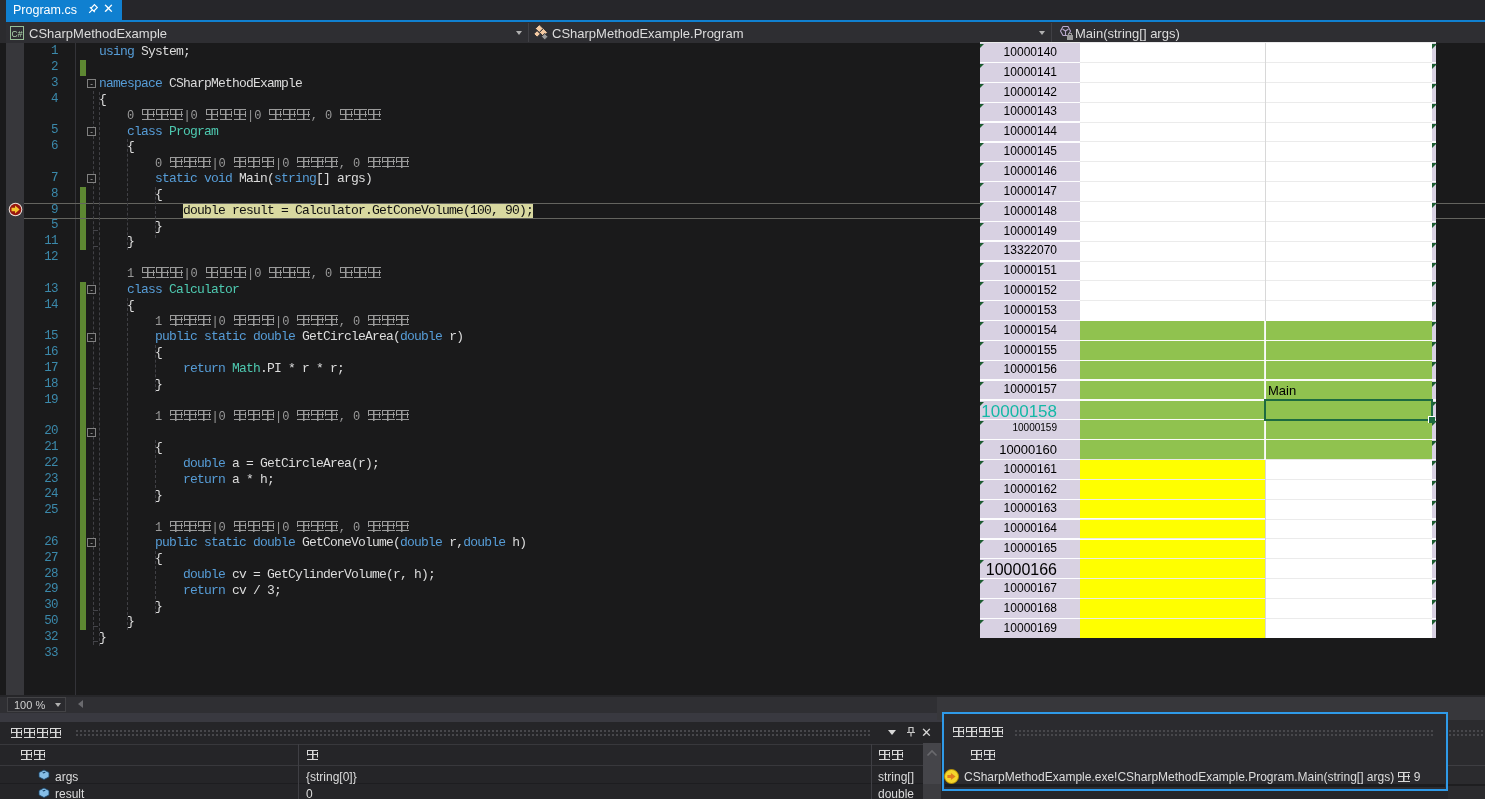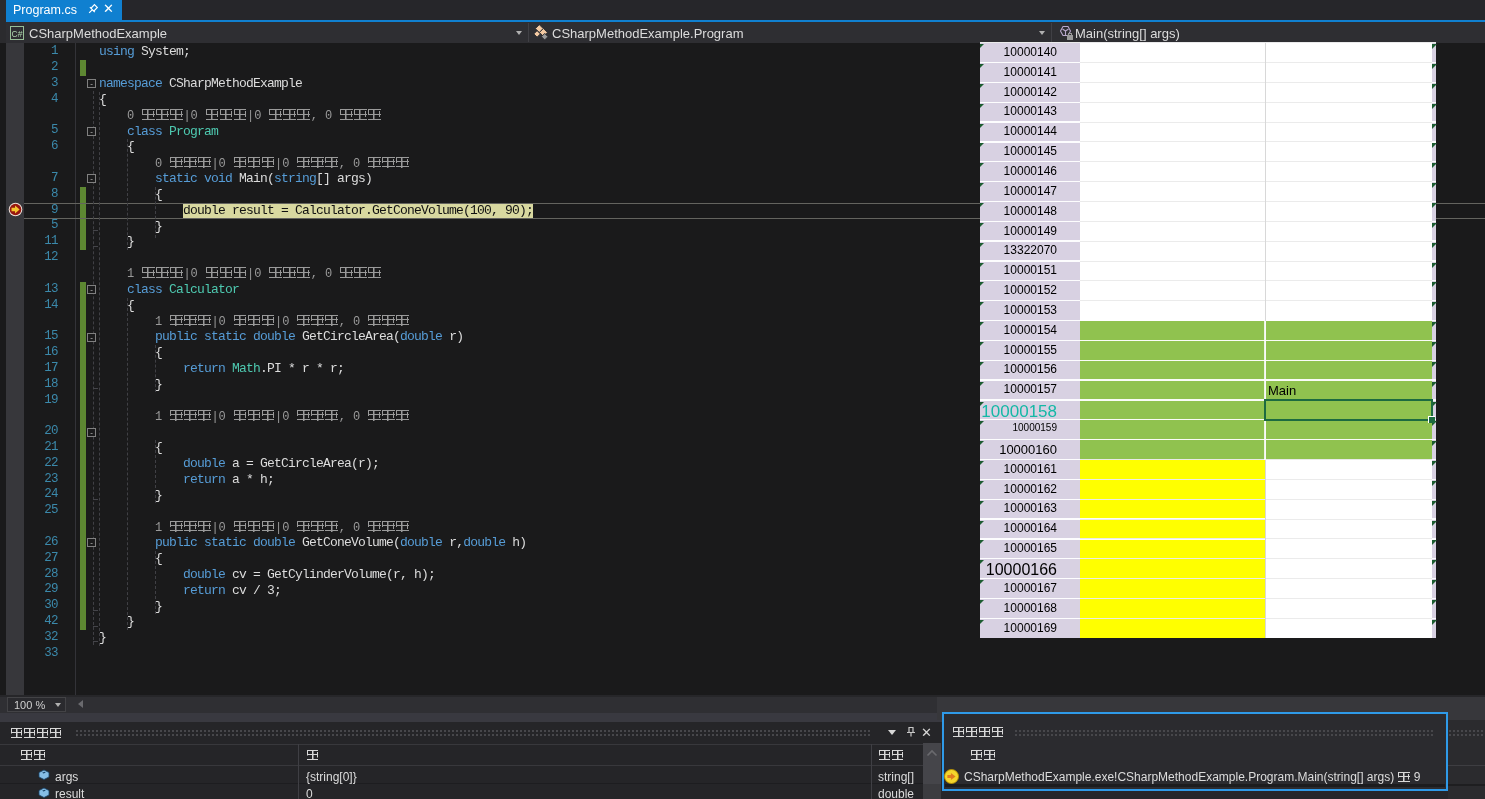--- a/index.html
+++ b/index.html
@@ -109,21 +109,21 @@
 <div class="lnum" style="left:28px;top:439.9px">21</div>
 <div class="lnum" style="left:28px;top:455.8px">22</div>
 <div class="lnum" style="left:28px;top:471.6px">23</div>
 <div class="lnum" style="left:28px;top:487.4px">24</div>
 <div class="lnum" style="left:28px;top:503.3px">25</div>
 <div class="lnum" style="left:28px;top:534.9px">26</div>
 <div class="lnum" style="left:28px;top:550.8px">27</div>
 <div class="lnum" style="left:28px;top:566.6px">28</div>
 <div class="lnum" style="left:28px;top:582.4px">29</div>
 <div class="lnum" style="left:28px;top:598.2px">30</div>
-<div class="lnum" style="left:28px;top:614.1px">42</div>
+<div class="lnum" style="left:28px;top:614.1px">50</div>
 <div class="lnum" style="left:28px;top:629.9px">32</div>
 <div class="lnum" style="left:28px;top:645.7px">33</div>
 <div class="ab" style="left:87px;top:79.3px;width:9px;height:9px;border:1px solid #808080;background:#1b1b1c;color:#c8c8c8;font-size:8px;line-height:7px;text-align:center">-</div>
 <div class="ab" style="left:87px;top:126.8px;width:9px;height:9px;border:1px solid #808080;background:#1b1b1c;color:#c8c8c8;font-size:8px;line-height:7px;text-align:center">-</div>
 <div class="ab" style="left:87px;top:174.2px;width:9px;height:9px;border:1px solid #808080;background:#1b1b1c;color:#c8c8c8;font-size:8px;line-height:7px;text-align:center">-</div>
 <div class="ab" style="left:87px;top:285.0px;width:9px;height:9px;border:1px solid #808080;background:#1b1b1c;color:#c8c8c8;font-size:8px;line-height:7px;text-align:center">-</div>
 <div class="ab" style="left:87px;top:332.5px;width:9px;height:9px;border:1px solid #808080;background:#1b1b1c;color:#c8c8c8;font-size:8px;line-height:7px;text-align:center">-</div>
 <div class="ab" style="left:87px;top:427.5px;width:9px;height:9px;border:1px solid #808080;background:#1b1b1c;color:#c8c8c8;font-size:8px;line-height:7px;text-align:center">-</div>
 <div class="ab" style="left:87px;top:538.3px;width:9px;height:9px;border:1px solid #808080;background:#1b1b1c;color:#c8c8c8;font-size:8px;line-height:7px;text-align:center">-</div>
 <div class="crow mono" style="left:99px;top:44.4px"><span class="k">using</span><span class="p"> System;</span></div>

